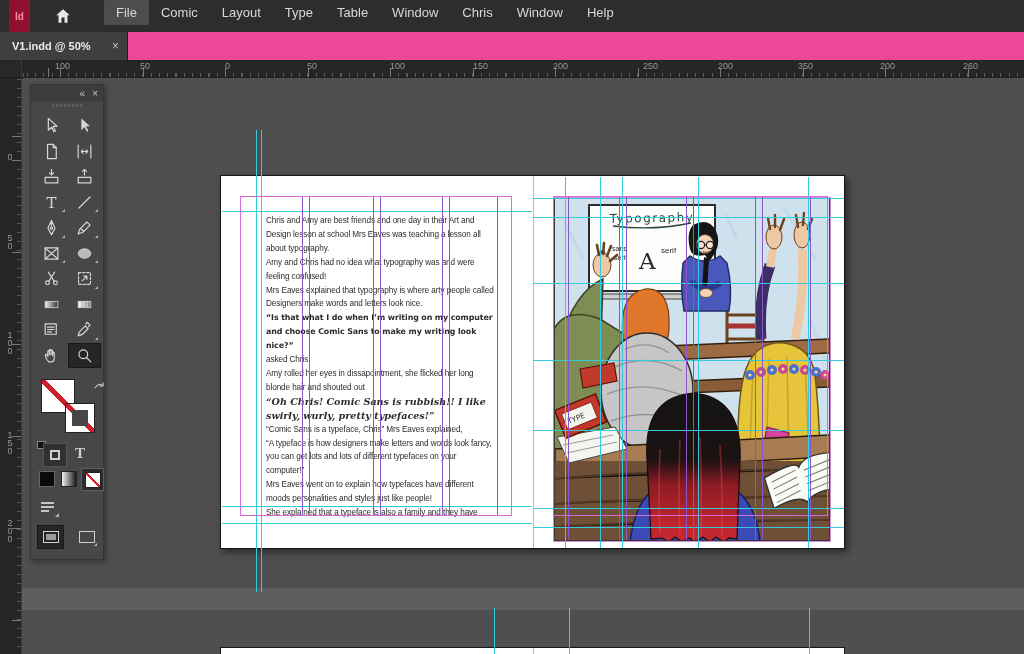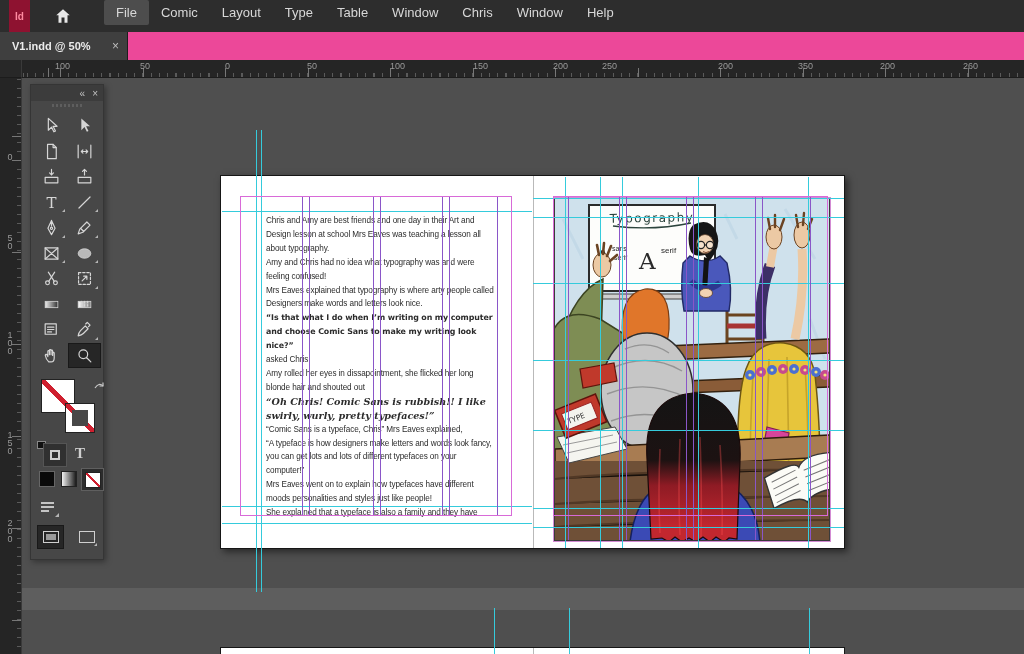--- a/index.html
+++ b/index.html
@@ -175,21 +175,21 @@
   <div class="ruler-h" id="hruler">
     <div class="minor"></div>
       <div class="major"></div>
   <span class="num" style="left: 33px;">100</span>
       <span class="num" style="left: 118px;">50</span>
       <span class="num" style="left: 203px;">0</span>
       <span class="num" style="left: 285px;">50</span>
       <span class="num" style="left: 368px;">100</span>
       <span class="num" style="left: 451px;">150</span>
       <span class="num" style="left: 531px;">200</span>
-      <span class="num" style="left: 580px;">250</span>
+      <span class="num" style="left: 621px;">250</span>
       <span class="num" style="left: 696px;">200</span>
       <span class="num" style="left: 776px;">350</span>
       <span class="num" style="left: 858px;">200</span>
       <span class="num" style="left: 941px;">260</span>
     </div>
   <div class="ruler-v" id="vruler">
     <div class="minor"></div>
       <div class="major"></div>
   <span class="num" style="top: 74px;">0</span>
       <span class="num" style="top: 155px;">50</span>

